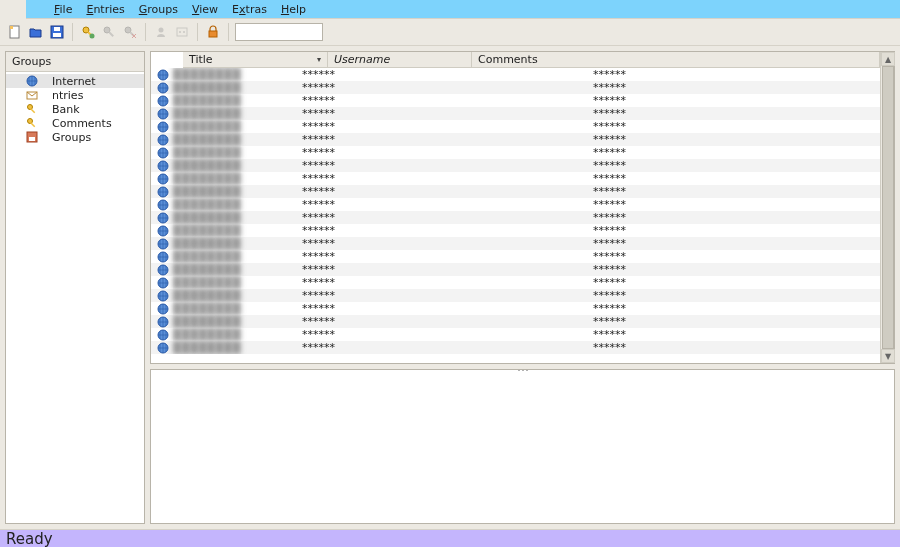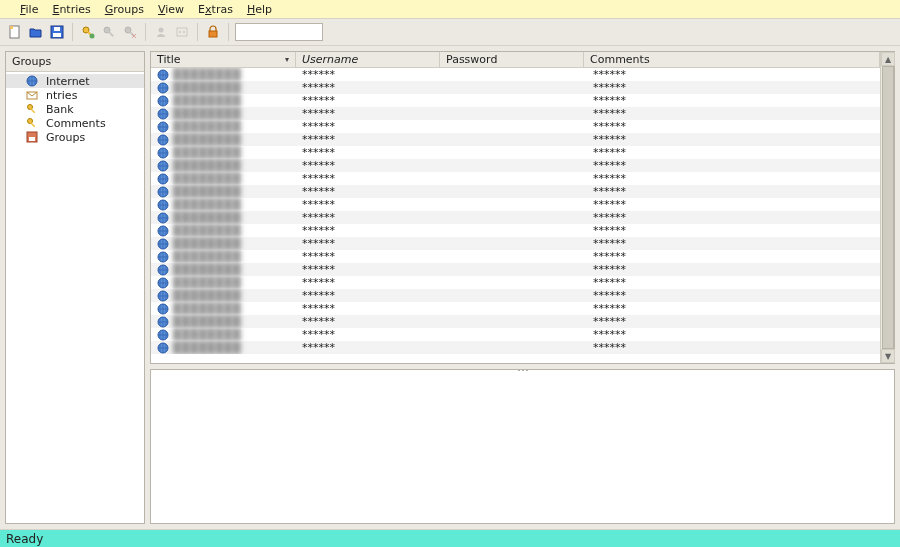--- a/index.html
+++ b/index.html
@@ -1,35 +1,35 @@
 <!DOCTYPE html>
 <html><head>
 <meta charset="utf-8">
 <style>
 * { box-sizing: border-box; margin: 0; padding: 0; }
 body { font-family: "DejaVu Sans", Arial, sans-serif; font-size: 11px; color: #222; background: #ece9e2; width: 900px; height: 547px; overflow: hidden; display: flex; flex-direction: column; }
-.menubar { display: flex; gap: 2px; padding: 2px 14px; background: #fef9c3; border-bottom: 1px solid #d6d2c8; height: 19px; align-items: center; }
+.menubar { display: flex; gap: 2px; padding: 2px 22px; background: #7dd3fc; border-bottom: 1px solid #d6d2c8; height: 19px; align-items: center; margin-left: 26px; }
 .menubar .menu { padding: 1px 6px; cursor: default; }
 .menubar .menu .ul { text-decoration: underline; }
 .toolbar { display: flex; align-items: center; gap: 3px; padding: 3px 6px; background: #ece9e2; border-bottom: 1px solid #d6d2c8; height: 27px; }
 .tbtn { width: 18px; height: 18px; display: flex; align-items: center; justify-content: center; }
 .sep { width: 1px; height: 18px; background: #cfccc2; margin: 0 3px; }
 .searchbox { width: 88px; height: 18px; border: 1px solid #b7b3a8; background: #fff; padding: 0 3px; font-size: 11px; }
 .content { flex: 1; display: flex; gap: 5px; padding: 5px; overflow: hidden; }
 .panel { border: 1px solid #b8b4a9; background: #fff; }
 .sidebar { width: 140px; display: flex; flex-direction: column; }
 .sidebar-header { background: #ece9e2; border-bottom: 1px solid #cfccc2; padding: 3px 6px; font-size: 11px; }
 .sidebar-body { flex: 1; padding: 2px 0; }
-.tree-item { display: flex; align-items: center; gap: 8px; padding: 1px 10px 1px 20px; height: 14px; cursor: default; }
+.tree-item { display: flex; align-items: center; gap: 14px; padding: 1px 10px 1px 20px; height: 14px; cursor: default; }
 .tree-item.selected { background: #e5e5e5; }
 .tree-item .gicon { width: 12px; height: 12px; display: flex; align-items: center; justify-content: center; }
 .right { flex: 1; display: flex; flex-direction: column; gap: 5px; }
 .table-wrap { position: relative; flex: 1; display: flex; }
 .table-scroll { flex: 1; overflow: hidden; }
-.thead { display: flex; background: #ece9e2; border-bottom: 1px solid #cfccc2; height: 16px; align-items: center; font-size: 11px; }
+.thead { display: flex; background: #ece9e2; border-bottom: 1px solid #cfccc2; height: 16px; align-items: center; font-size: 11px; margin-left: 32px; }
 .th { padding: 1px 6px; border-right: 1px solid #cfccc2; display: flex; align-items: center; justify-content: space-between; }
 .th-title { width: 145px; }
 .th-user { width: 144px; font-style: italic; }
 .th-url { width: 147px; }
 .th-pass { width: 144px; }
 .th-comm { flex: 1; }
 .tbody { overflow-y: auto; }
 .trow { display: flex; align-items: center; height: 13px; font-size: 11px; }
 .trow.alt { background: #f3f3f3; }
 .td { padding: 0 6px; overflow: hidden; white-space: nowrap; }
@@ -40,21 +40,21 @@
 .td-comm { flex: 1; }
 .blur { color: transparent; text-shadow: 0 0 5px rgba(120,120,120,0.7); background: rgba(230,230,230,0.3); }
 .scrollbar { width: 14px; background: #ece9e2; border-left: 1px solid #cfccc2; position: relative; }
 .scrollbar .btn { position: absolute; left: 0; width: 14px; height: 14px; background: #e1ded5; border: 1px solid #cfccc2; display: flex; align-items: center; justify-content: center; font-size: 8px; color: #666; }
 .scrollbar .btn.up { top: 0; }
 .scrollbar .btn.down { bottom: 0; }
 .scrollbar .thumb { position: absolute; left: 1px; width: 12px; background: #cfccc2; border: 1px solid #b7b3a8; top: 14px; bottom: 14px; }
 .detail { height: 155px; background: #fff; overflow: hidden; position: relative; }
 .detail-grip { position: absolute; top: -1px; left: 50%; transform: translateX(-50%); width: 30px; height: 4px; display: flex; justify-content: center; gap: 2px; }
 .detail-grip span { width: 2px; height: 2px; background: #999; border-radius: 50%; }
-.statusbar { height: 18px; background: #5eead4; border-top: 1px solid #d6d2c8; padding: 2px 6px; font-size: 12px; display: flex; align-items: center; }
+.statusbar { height: 18px; background: #c4b5fd; border-top: 1px solid #d6d2c8; padding: 2px 6px; font-size: 15px; display: flex; align-items: center; }
 .tri { font-size: 8px; color: #444; }
 svg { display: block; }
 </style>
 </head>
 <body>
 
 <div class="menubar">
   <div class="menu"><span class="ul">F</span><span></span>ile</div>
   <div class="menu"><span class="ul">E</span>ntries</div>
   <div class="menu"><span class="ul">G</span>roups</div>
@@ -187,23 +187,20 @@
     <div class="panel table-wrap">
       <div class="table-scroll">
         <div class="thead">
           <div class="th th-title">
               <span>Title</span>
               <span class="tri">▾</span>
             </div>
           <div class="th th-user">
               <span>Username</span>
             </div>
-          <div class="th th-pass">
-              <span>Password</span>
-            </div>
           <div class="th th-comm">
               <span>Comments</span>
             </div>
         </div>
         <div class="tbody" id="tbody">
             <div class="trow">
               <div class="td td-title">
                 <span>
                   <svg width="12" height="12">
                     <circle cx="6" cy="6" r="5" fill="#5a8fd8" stroke="#2a5aa8"></circle>

